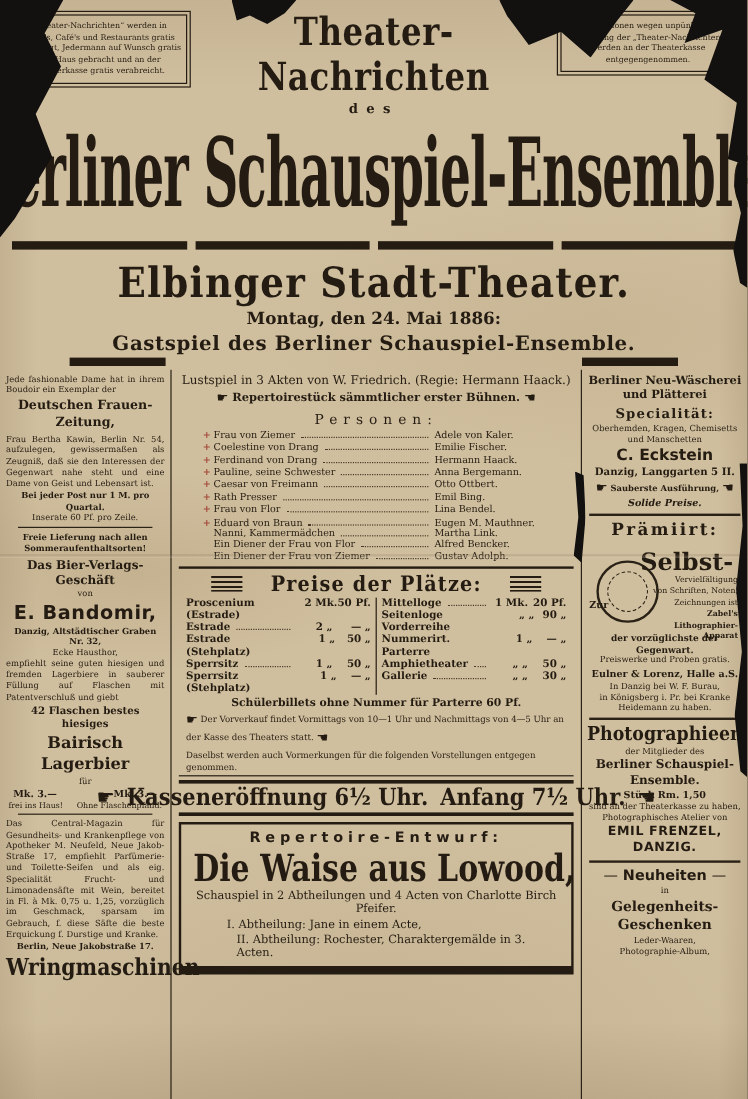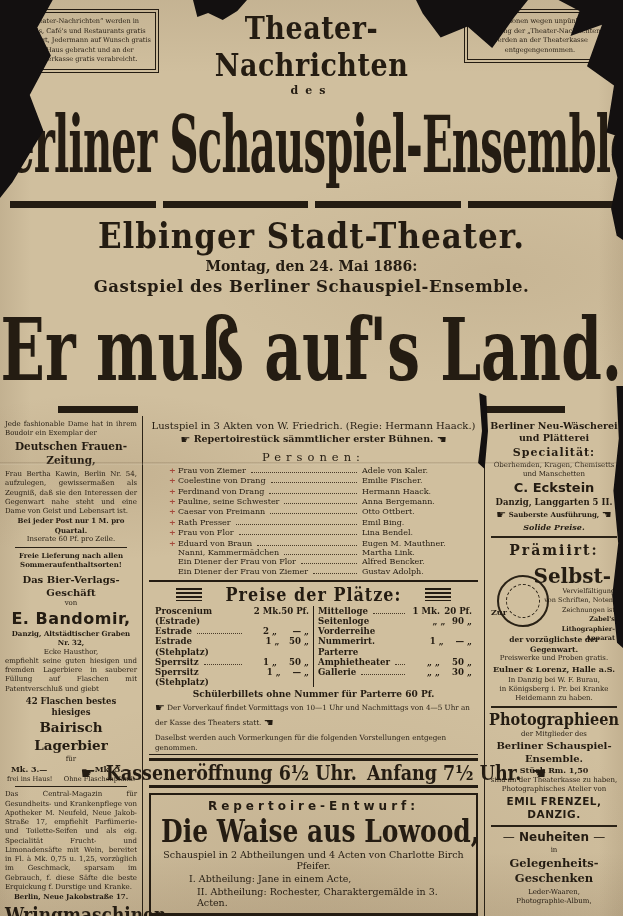--- a/index.html
+++ b/index.html
@@ -151,23 +151,20 @@
   <div class="seg-rule">
     <span></span>
       <span></span>
       <span></span>
       <span></span>
   </div>
 
   <div class="venue">Elbinger Stadt-Theater.</div>
   <div class="date-line">Montag, den 24. Mai 1886:</div>
   <div class="gast-line">Gastspiel des Berliner Schauspiel-Ensemble.</div>
-  <div class="play-wrap">
-    <div class="play-title">Er muß auf's Land.</div>
-  </div>
   <div class="seg-ends">
       <span></span>
       <span></span>
     </div>
 
   <div class="columns">
 
     <div class="col-left">
       <div>
         <div class="j">Jede fashionable Dame hat in ihrem Boudoir ein Exemplar der</div>

